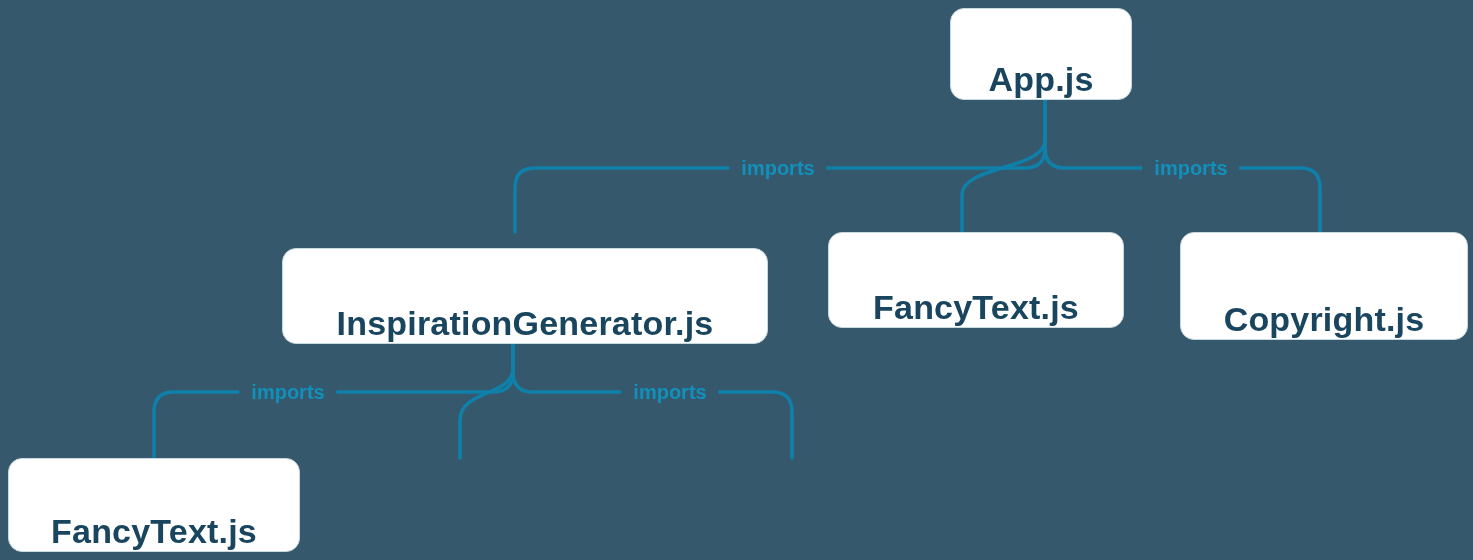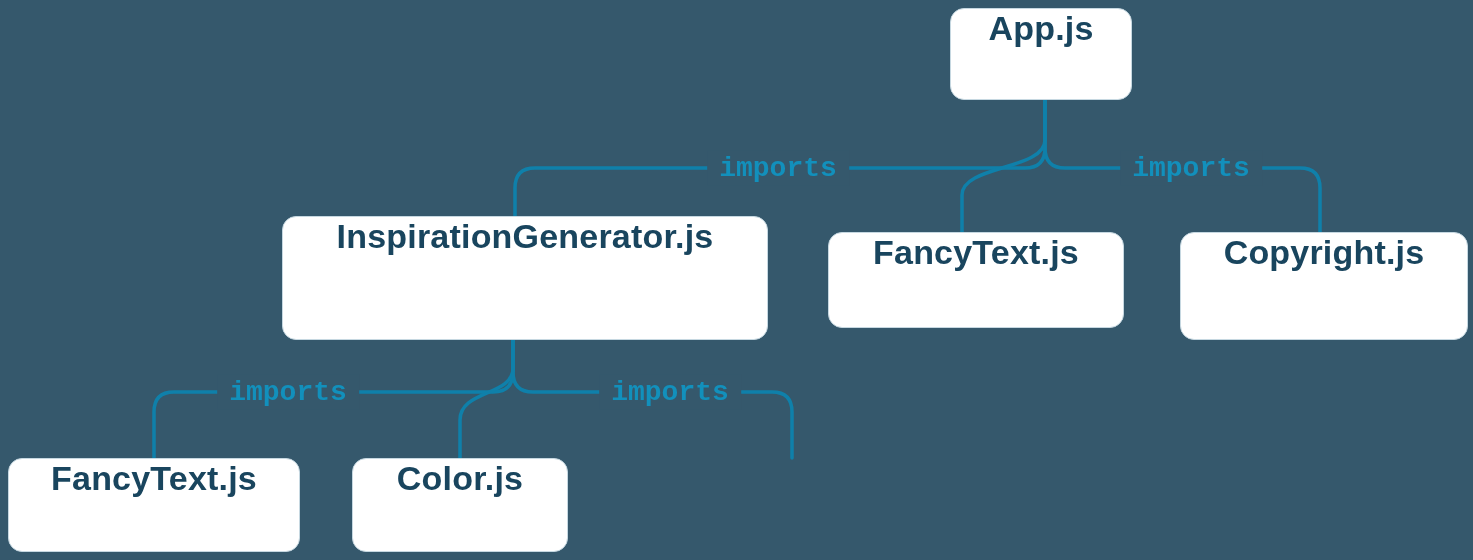--- a/index.html
+++ b/index.html
@@ -31,43 +31,42 @@
     stroke-width:3.5;
     stroke-linecap:round;
   }
   .node{
     position:absolute;
     z-index:3;
     background:var(--node-bg);
     border:1.5px solid var(--node-border);
     border-radius:14px;
     display:flex;
-    align-items:flex-start;
+    align-items:flex-end;
     justify-content:center;
     color:var(--node-text);
     font-size:34px;
     font-weight:600;
     letter-spacing:0.2px;
     box-sizing:border-box;
   }
   .edge-label{
     position:absolute;
     z-index:2;
     transform:translate(-50%,-50%);
     background:var(--bg);
     color:var(--label);
-    font-size:28px;
+    font-size:20px;
     font-weight:700;
     padding:2px 12px;
     white-space:nowrap;
-    font-family:Liberation Mono, monospace;
   }
   
   .n-app{left:950px;top:8px;width:182px;height:92px;}
-  .n-inspgen{left:282px;top:216px;width:486px;height:124px;}
+  .n-inspgen{left:282px;top:248px;width:486px;height:96px;}
   .n-fancytop{left:828px;top:232px;width:296px;height:96px;}
   .n-copyright{left:1180px;top:232px;width:288px;height:108px;}
   .n-fancybottom{left:8px;top:458px;width:292px;height:94px;}
   .n-color{left:352px;top:458px;width:216px;height:94px;}
   .n-inspirations{left:650px;top:458px;width:322px;height:94px;}
   
   .l-app-left{left:778px;top:168px;}
   .l-app-right{left:1191px;top:168px;}
   .l-gen-left{left:288px;top:392px;}
   .l-gen-right{left:670px;top:392px;}
@@ -104,18 +103,15 @@
   </div>
 
   <div class="node n-copyright">
     <span>Copyright.js</span>
   </div>
 
   <div class="node n-fancybottom">
     <span>FancyText.js</span>
   </div>
 
-  <div class="node n-color">
-    <span>Color.js</span>
-  </div>
 
 
 </div>
 
 </body></html>

